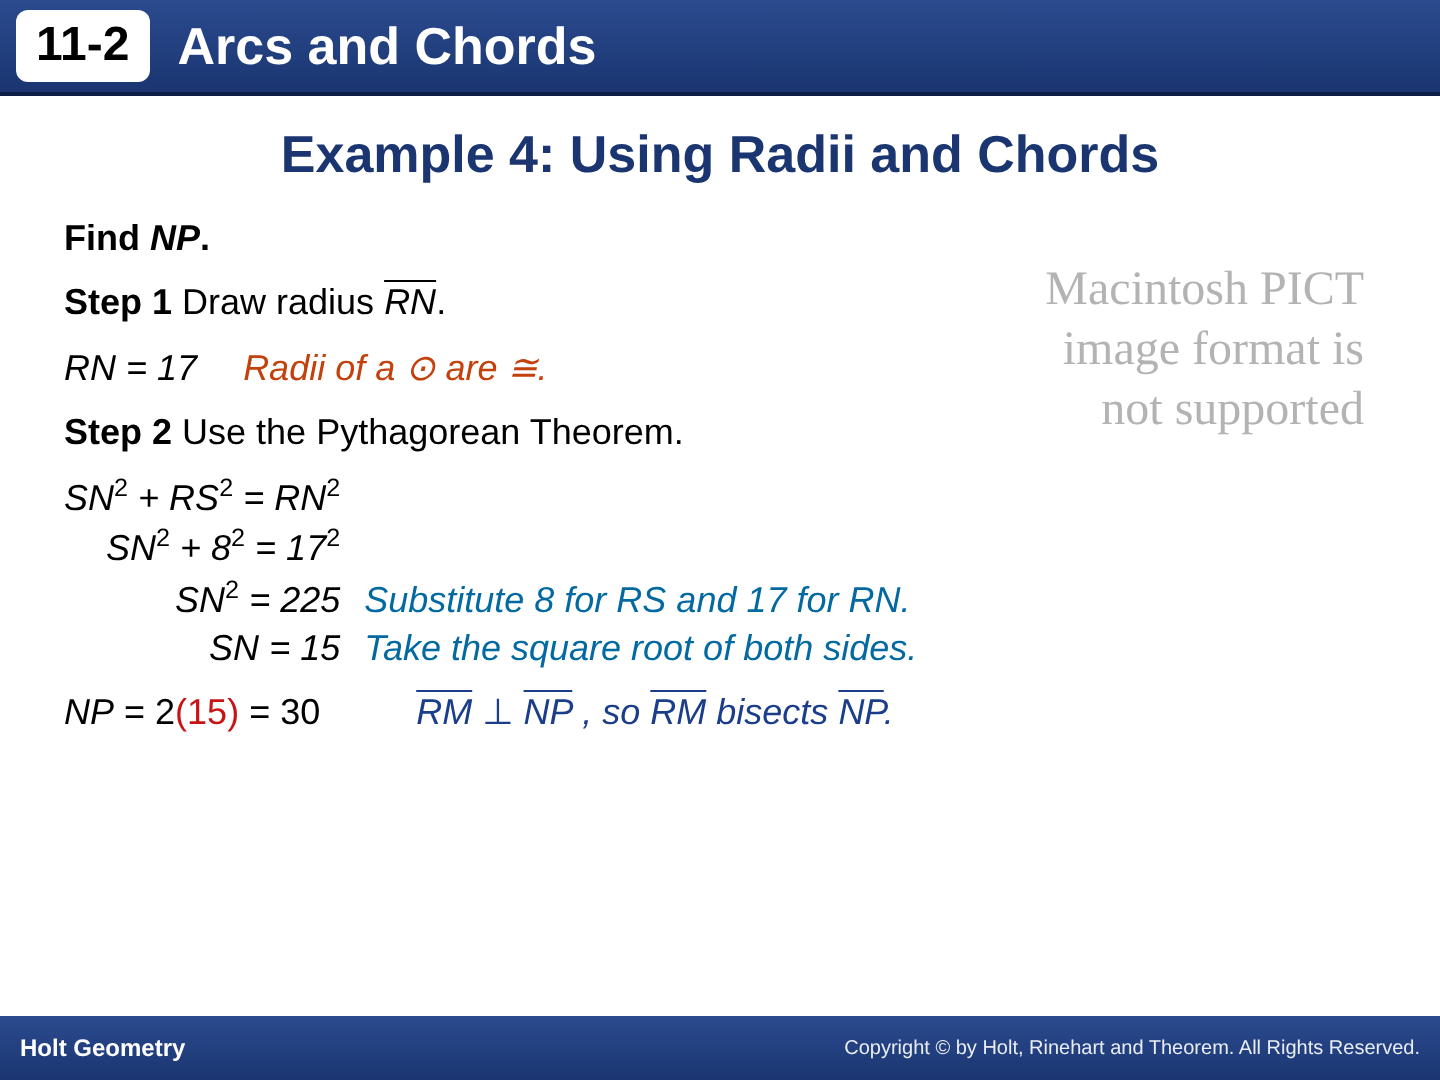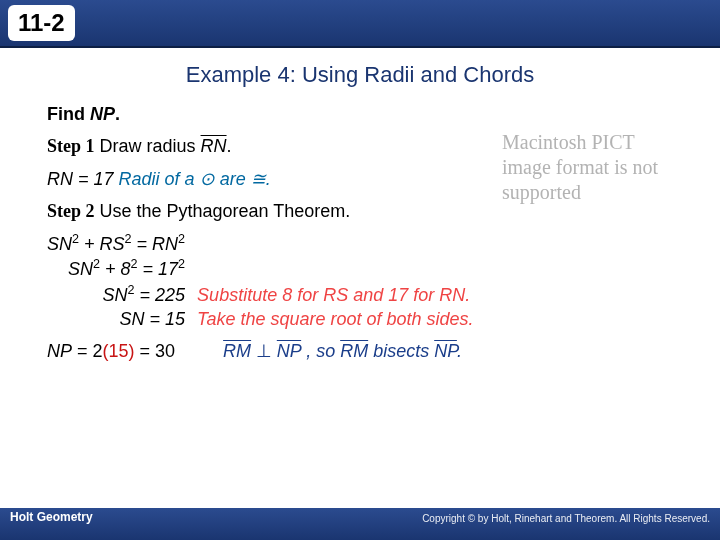--- a/index.html
+++ b/index.html
@@ -30,104 +30,106 @@
   }
   .lesson-title {
     color: #fff;
     font-weight: 900;
     font-size: 26px;
     margin-left: 14px;
   }
   .example-title {
     text-align: center;
     color: #1a3570;
-    font-weight: 400;
-    font-size: 22px;
+    font-weight: 700;
+    font-size: 26px;
     margin-top: 14px;
   }
   .content {
-    padding: 0 47px;
+    padding: 0 32px;
     font-size: 18px;
     color: #000;
     line-height: 1.35;
   }
   .find {
     font-weight: 900;
     margin-top: 14px;
     margin-bottom: 8px;
   }
   .italic { font-style: italic; }
   .step-line {
     margin-top: 8px;
     margin-bottom: 8px;
   }
-  .bold { font-weight: 900; font-family: Liberation Serif, serif; }
+  .bold { font-weight: 900; }
   .overline {
     text-decoration: overline;
     font-style: italic;
   }
   .radii-note {
     font-style: italic;
-    color: #0369a1;
+    color: #c2410c;
+    margin-left: 18px;
   }
   .equations {
     display: flex;
     gap: 12px;
     margin-top: 4px;
     margin-bottom: 4px;
   }
   .eq-left {
     display: flex;
     flex-direction: column;
     align-items: flex-end;
     font-style: italic;
   }
   .eq-right {
     display: flex;
     flex-direction: column;
     justify-content: flex-end;
-    color: #ef4444;
+    color: #0369a1;
     font-style: italic;
   }
   .eq-left div, .eq-right div { white-space: nowrap; }
   sup { font-size: 0.7em; font-style: normal; }
   .red { color: #c81414; }
   .footer {
     position: absolute;
     bottom: 0; left: 0;
     width: 100%;
     height: 22px;
     background: linear-gradient(#2b4b8f,#1a3570);
     color: #fff;
     font-size: 12px;
     display: flex;
-    align-items: flex-end;
+    align-items: center;
     justify-content: space-between;
     padding: 16px 10px;
   }
   .footer .brand { font-weight: 700; }
   .footer .copy { font-size: 10px; opacity: .9; }
   .pict-placeholder {
     position: absolute;
     right: 38px;
     top: 130px;
     width: 180px;
-    text-align: left;
+    text-align: right;
     color: #b3b3b3;
     font-family: Georgia, 'Times New Roman', serif;
-    font-size: 20px;
+    font-size: 24px;
     line-height: 1.25;
   }
   .perp { font-style: normal; }
 </style>
 </head>
 <body>
 
 <div class="header-bar">
   <div class="lesson-chip">11-2</div>
+  <div class="lesson-title">Arcs and Chords</div>
 </div>
 
 <div class="example-title">Example 4: Using Radii and Chords</div>
 
 <div class="pict-placeholder">Macintosh PICT image format is not supported</div>
 
 <div class="content">
 
   <div class="find">
     <span>Find </span><span class="italic">NP</span>.

